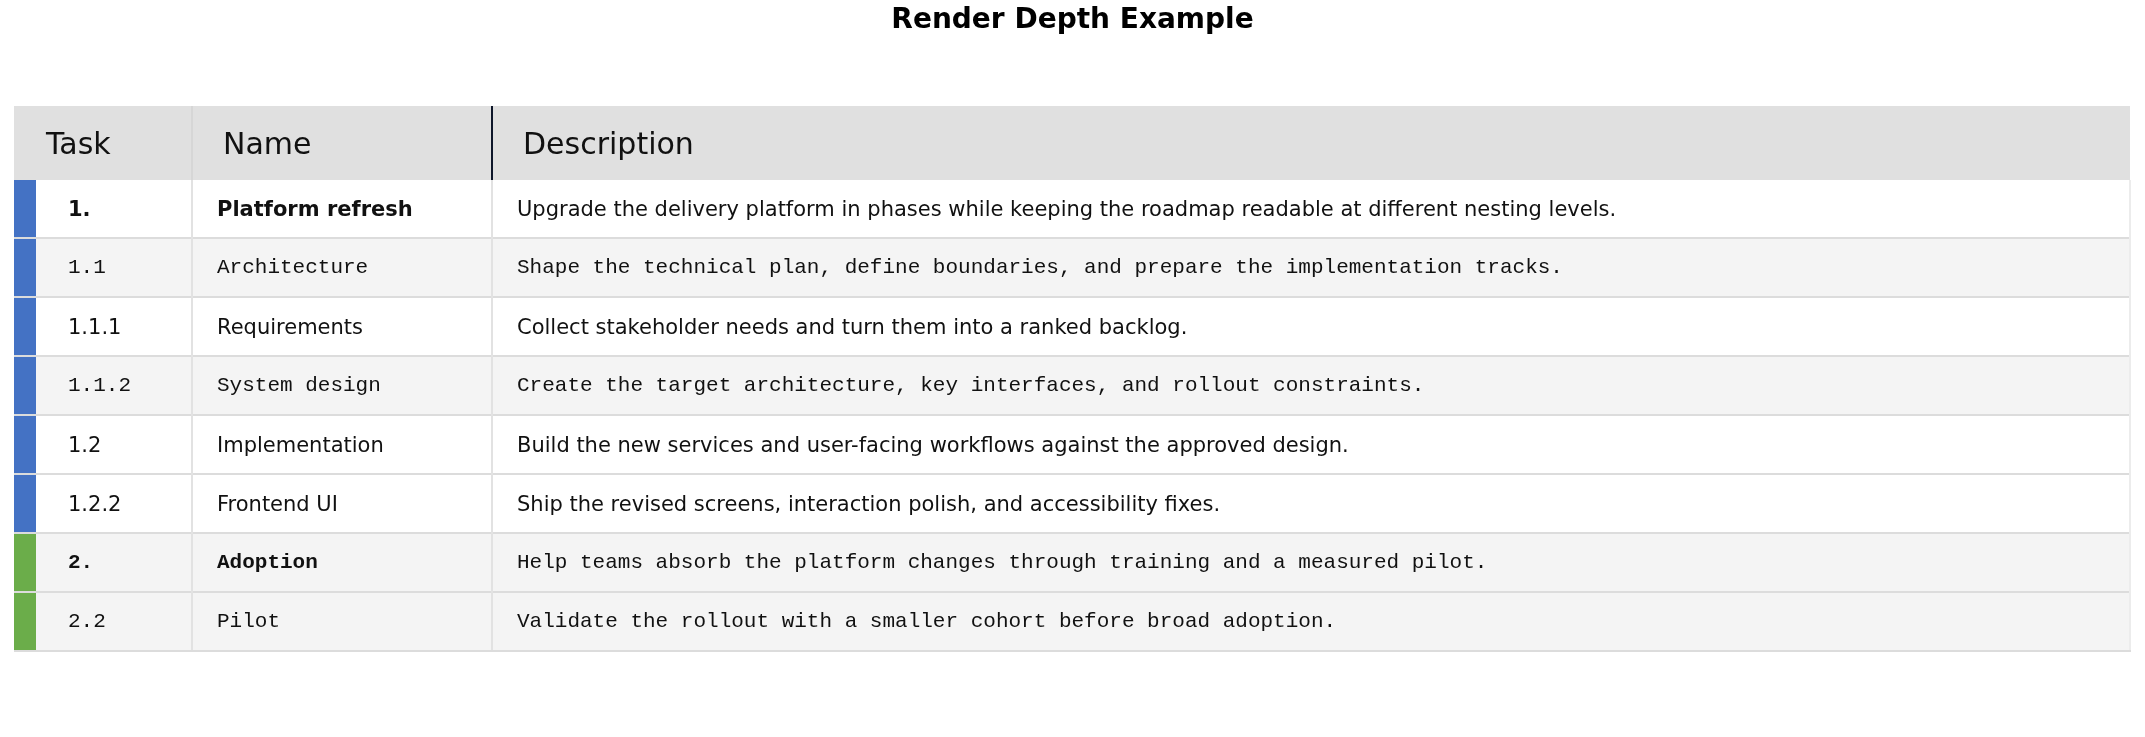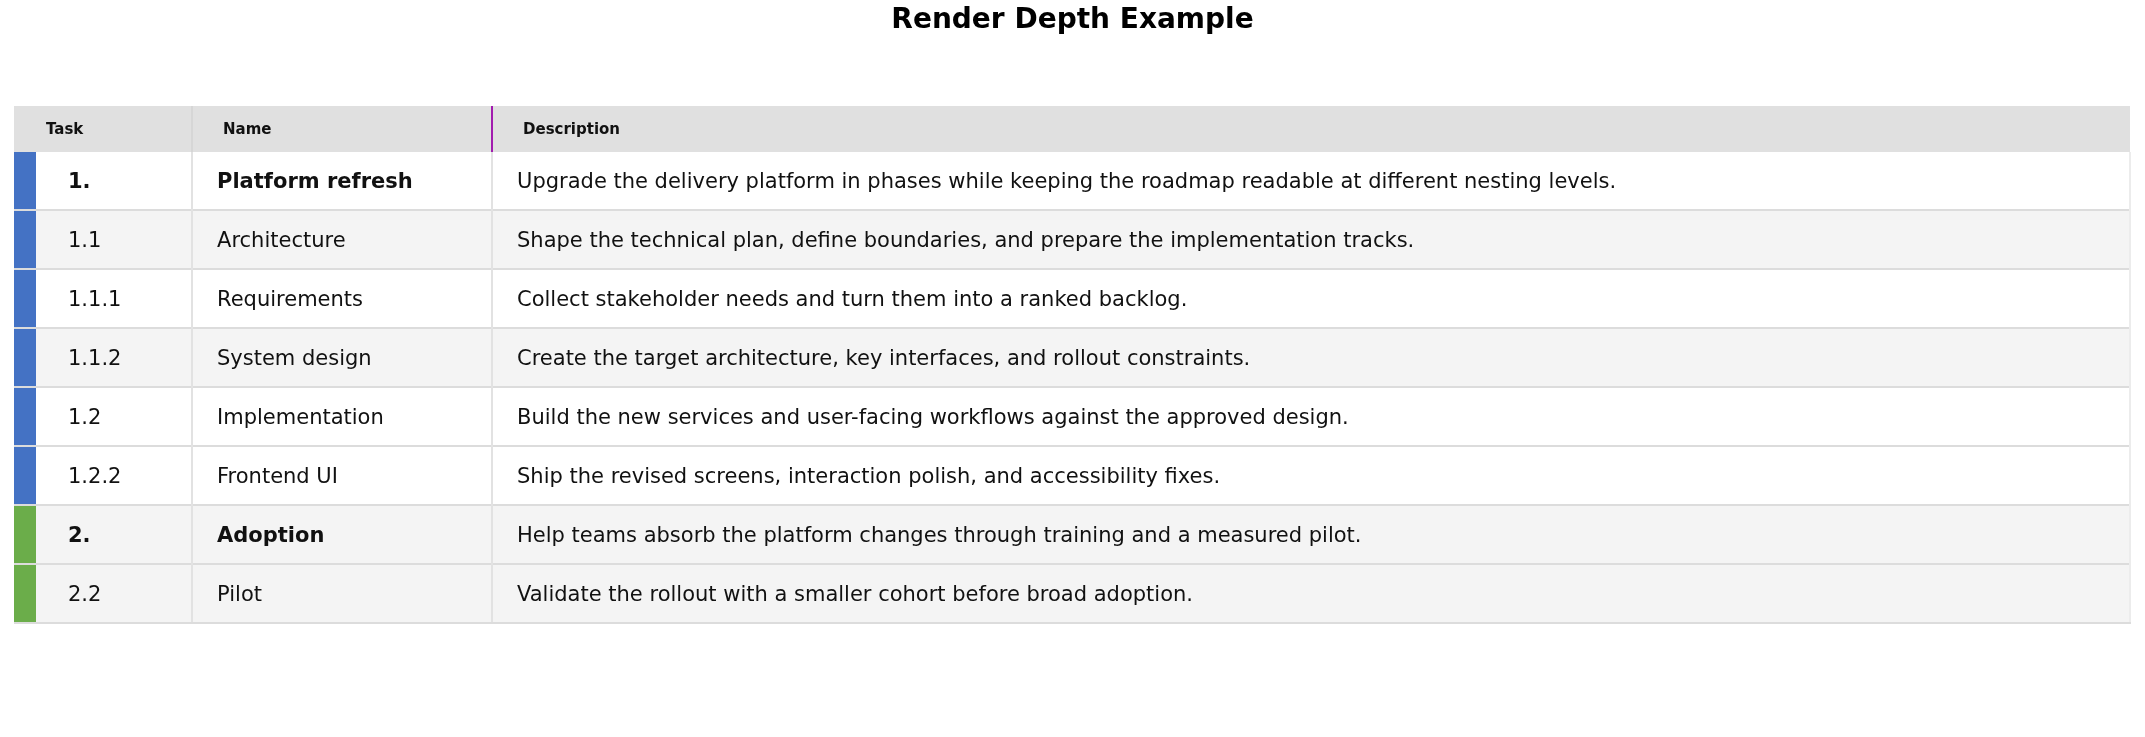--- a/index.html
+++ b/index.html
@@ -37,28 +37,28 @@
     width: 100%;
     table-layout: fixed;
   }
   col.c-accent { width: 22px; }
   col.c-task   { width: 156px; }
   col.c-name   { width: 300px; }
 
   thead th {
     background: #e0e0e0;
     height: 46px;
-    font-size: 15px;
-    font-weight: bold;
+    font-size: 30px;
+    font-weight: normal;
     text-align: left;
     vertical-align: middle;
-    padding: 0;
+    padding: 14px;
   }
   thead th.h-task { padding-left: 32px; border-right: 2px solid #d6d6d6; }
-  thead th.h-name { padding-left: 30px; border-right: 2px solid #a21caf; }
+  thead th.h-name { padding-left: 30px; border-right: 2px solid #0f172a; }
   thead th.h-desc { padding-left: 30px; }
 
   tbody td {
     height: 57px;
     font-size: 21px;
     vertical-align: middle;
     padding: 0;
     border-top: 2px solid #dcdcdc;
   }
   tbody tr:first-child td { border-top: none; }
@@ -67,21 +67,21 @@
   td.accent { padding: 0; }
   td.task { padding-left: 32px; border-right: 2px solid #e2e2e2; }
   td.name { padding-left: 24px; border-right: 2px solid #e2e2e2; }
   td.desc { padding-left: 24px; border-right: 2px solid #ececec; }
 
   tr.row-even td.task,
   tr.row-even td.name,
   tr.row-even td.desc { background: #ffffff; }
   tr.row-odd td.task,
   tr.row-odd td.name,
-  tr.row-odd td.desc { background: #f4f4f4; }
+  tr.row-odd td.desc { background: #f4f4f4; font-family: Liberation Mono, monospace; }
 
   tr.row-top-level td.task,
   tr.row-top-level td.name { font-weight: bold; }
 </style>
 </head>
 <body>
 
 <div class="page">
   <div class="title">Render Depth Example</div>
 

